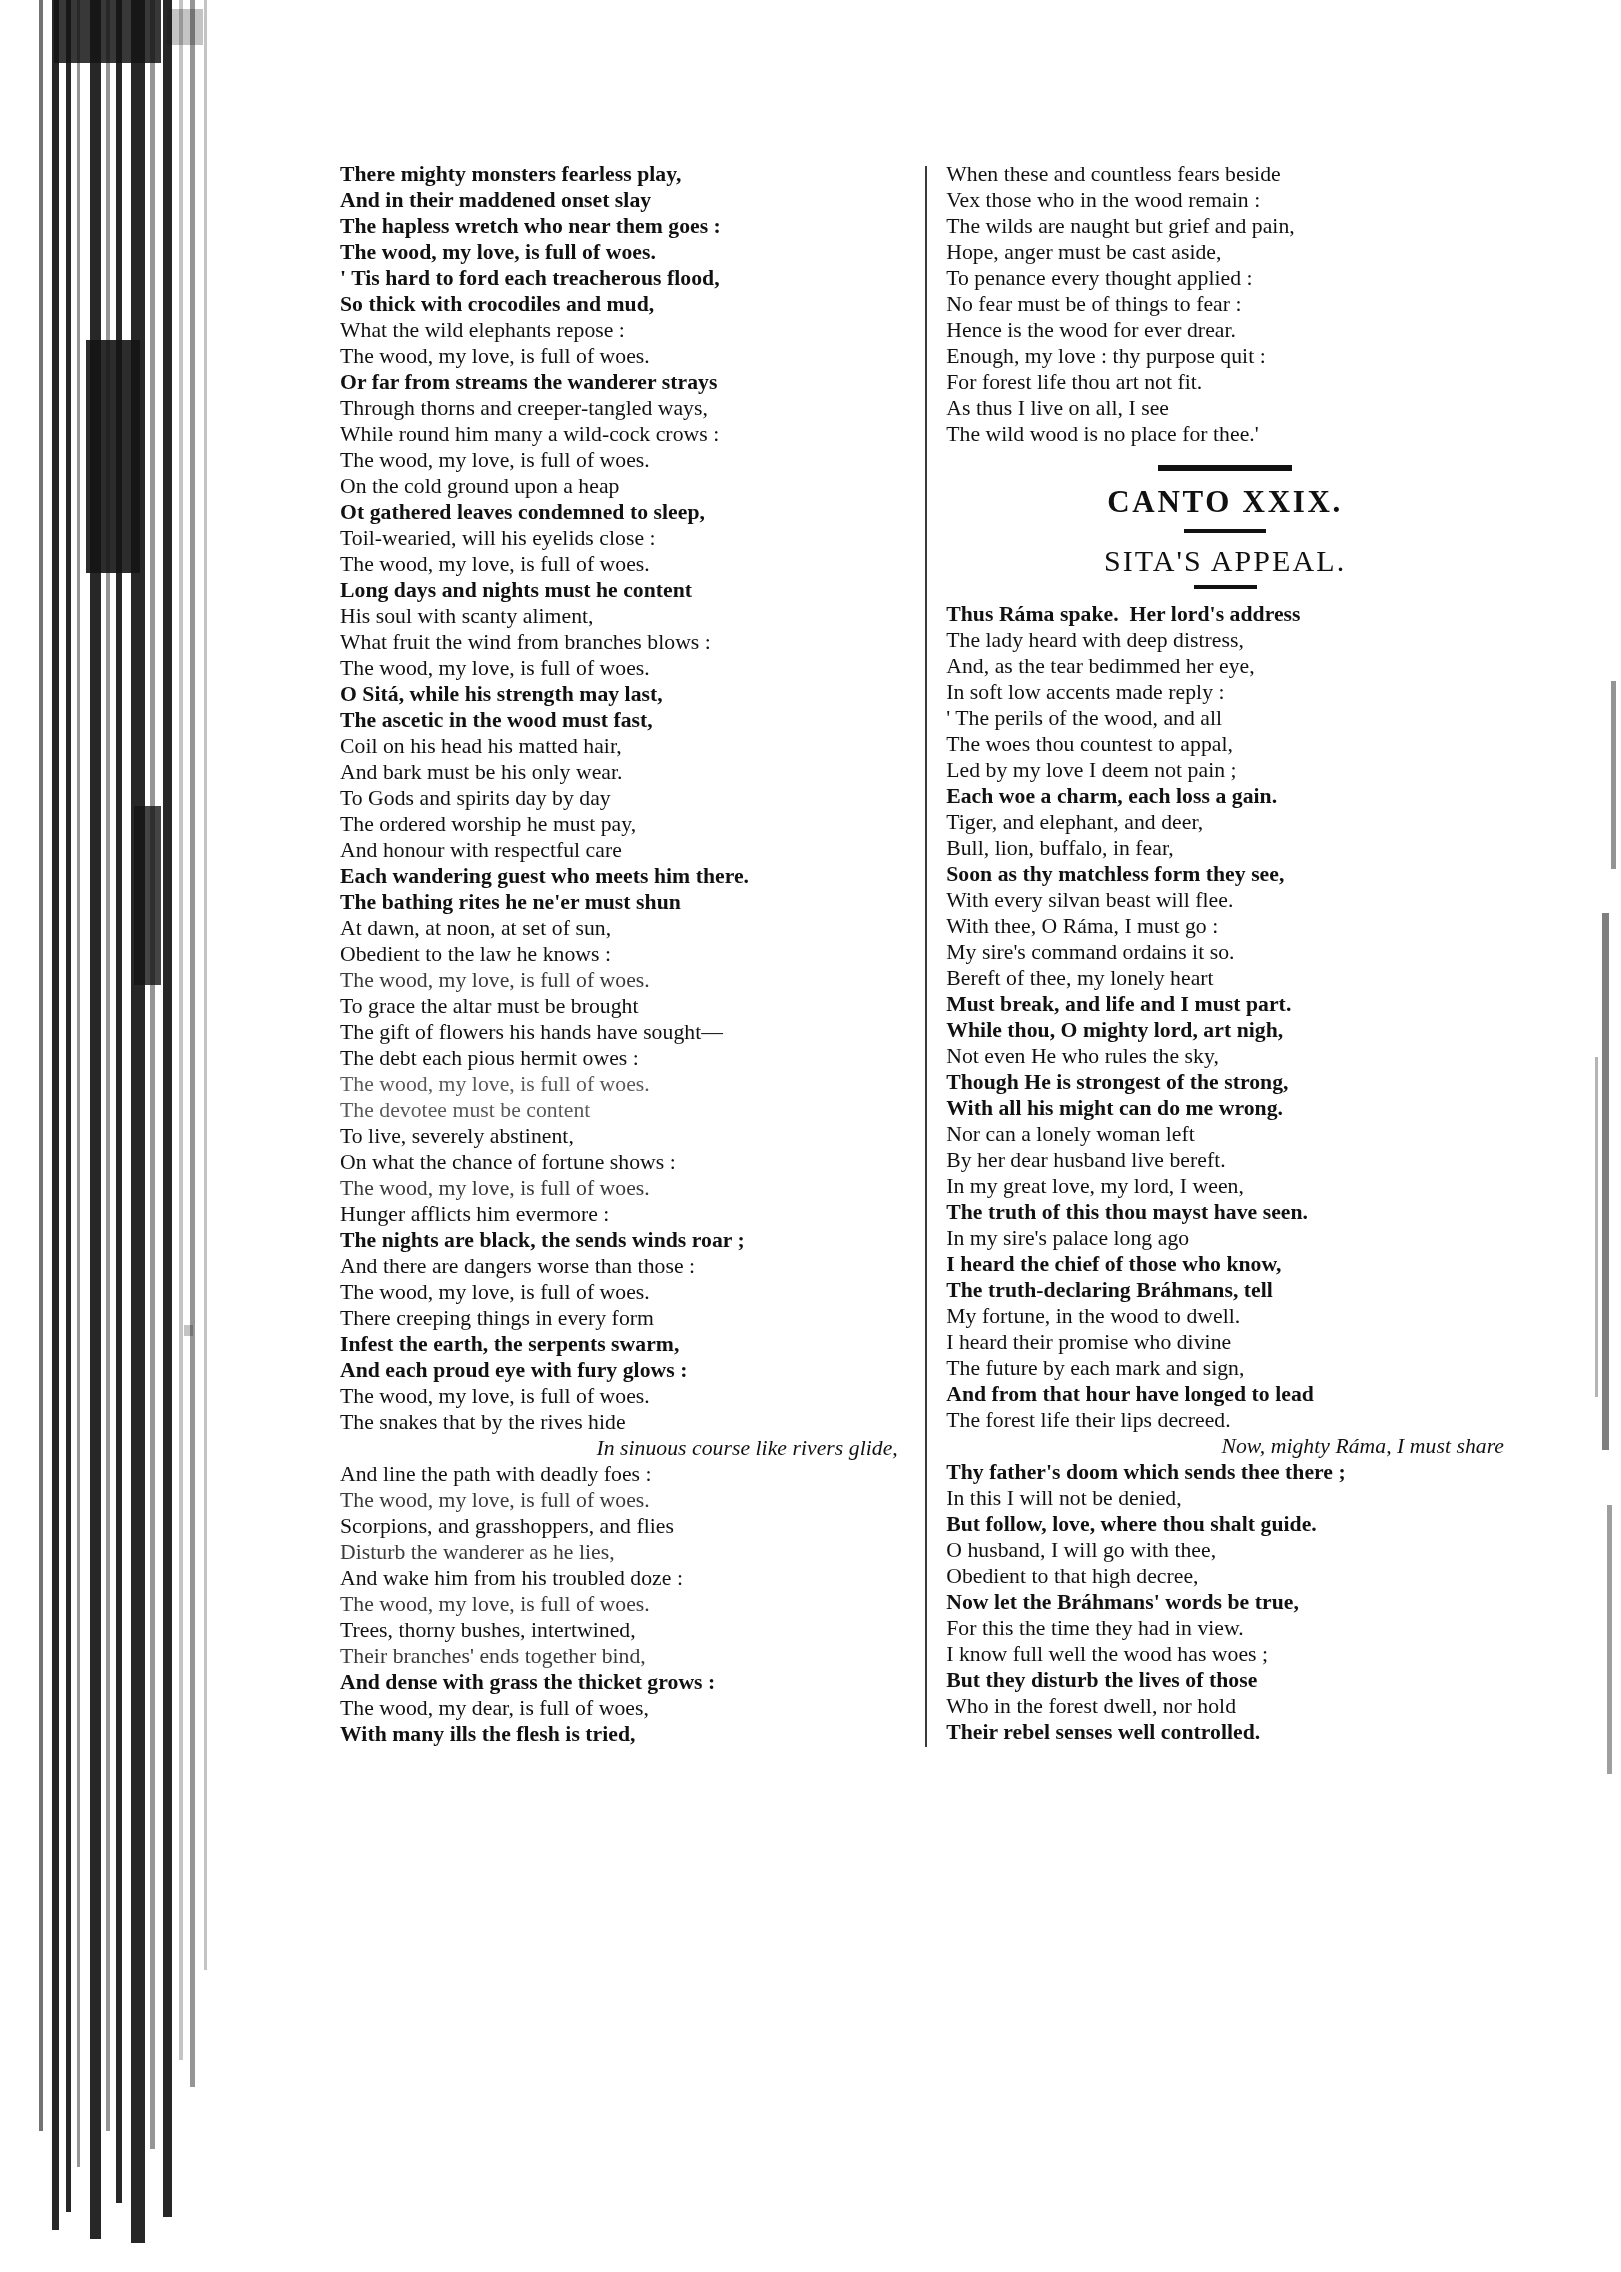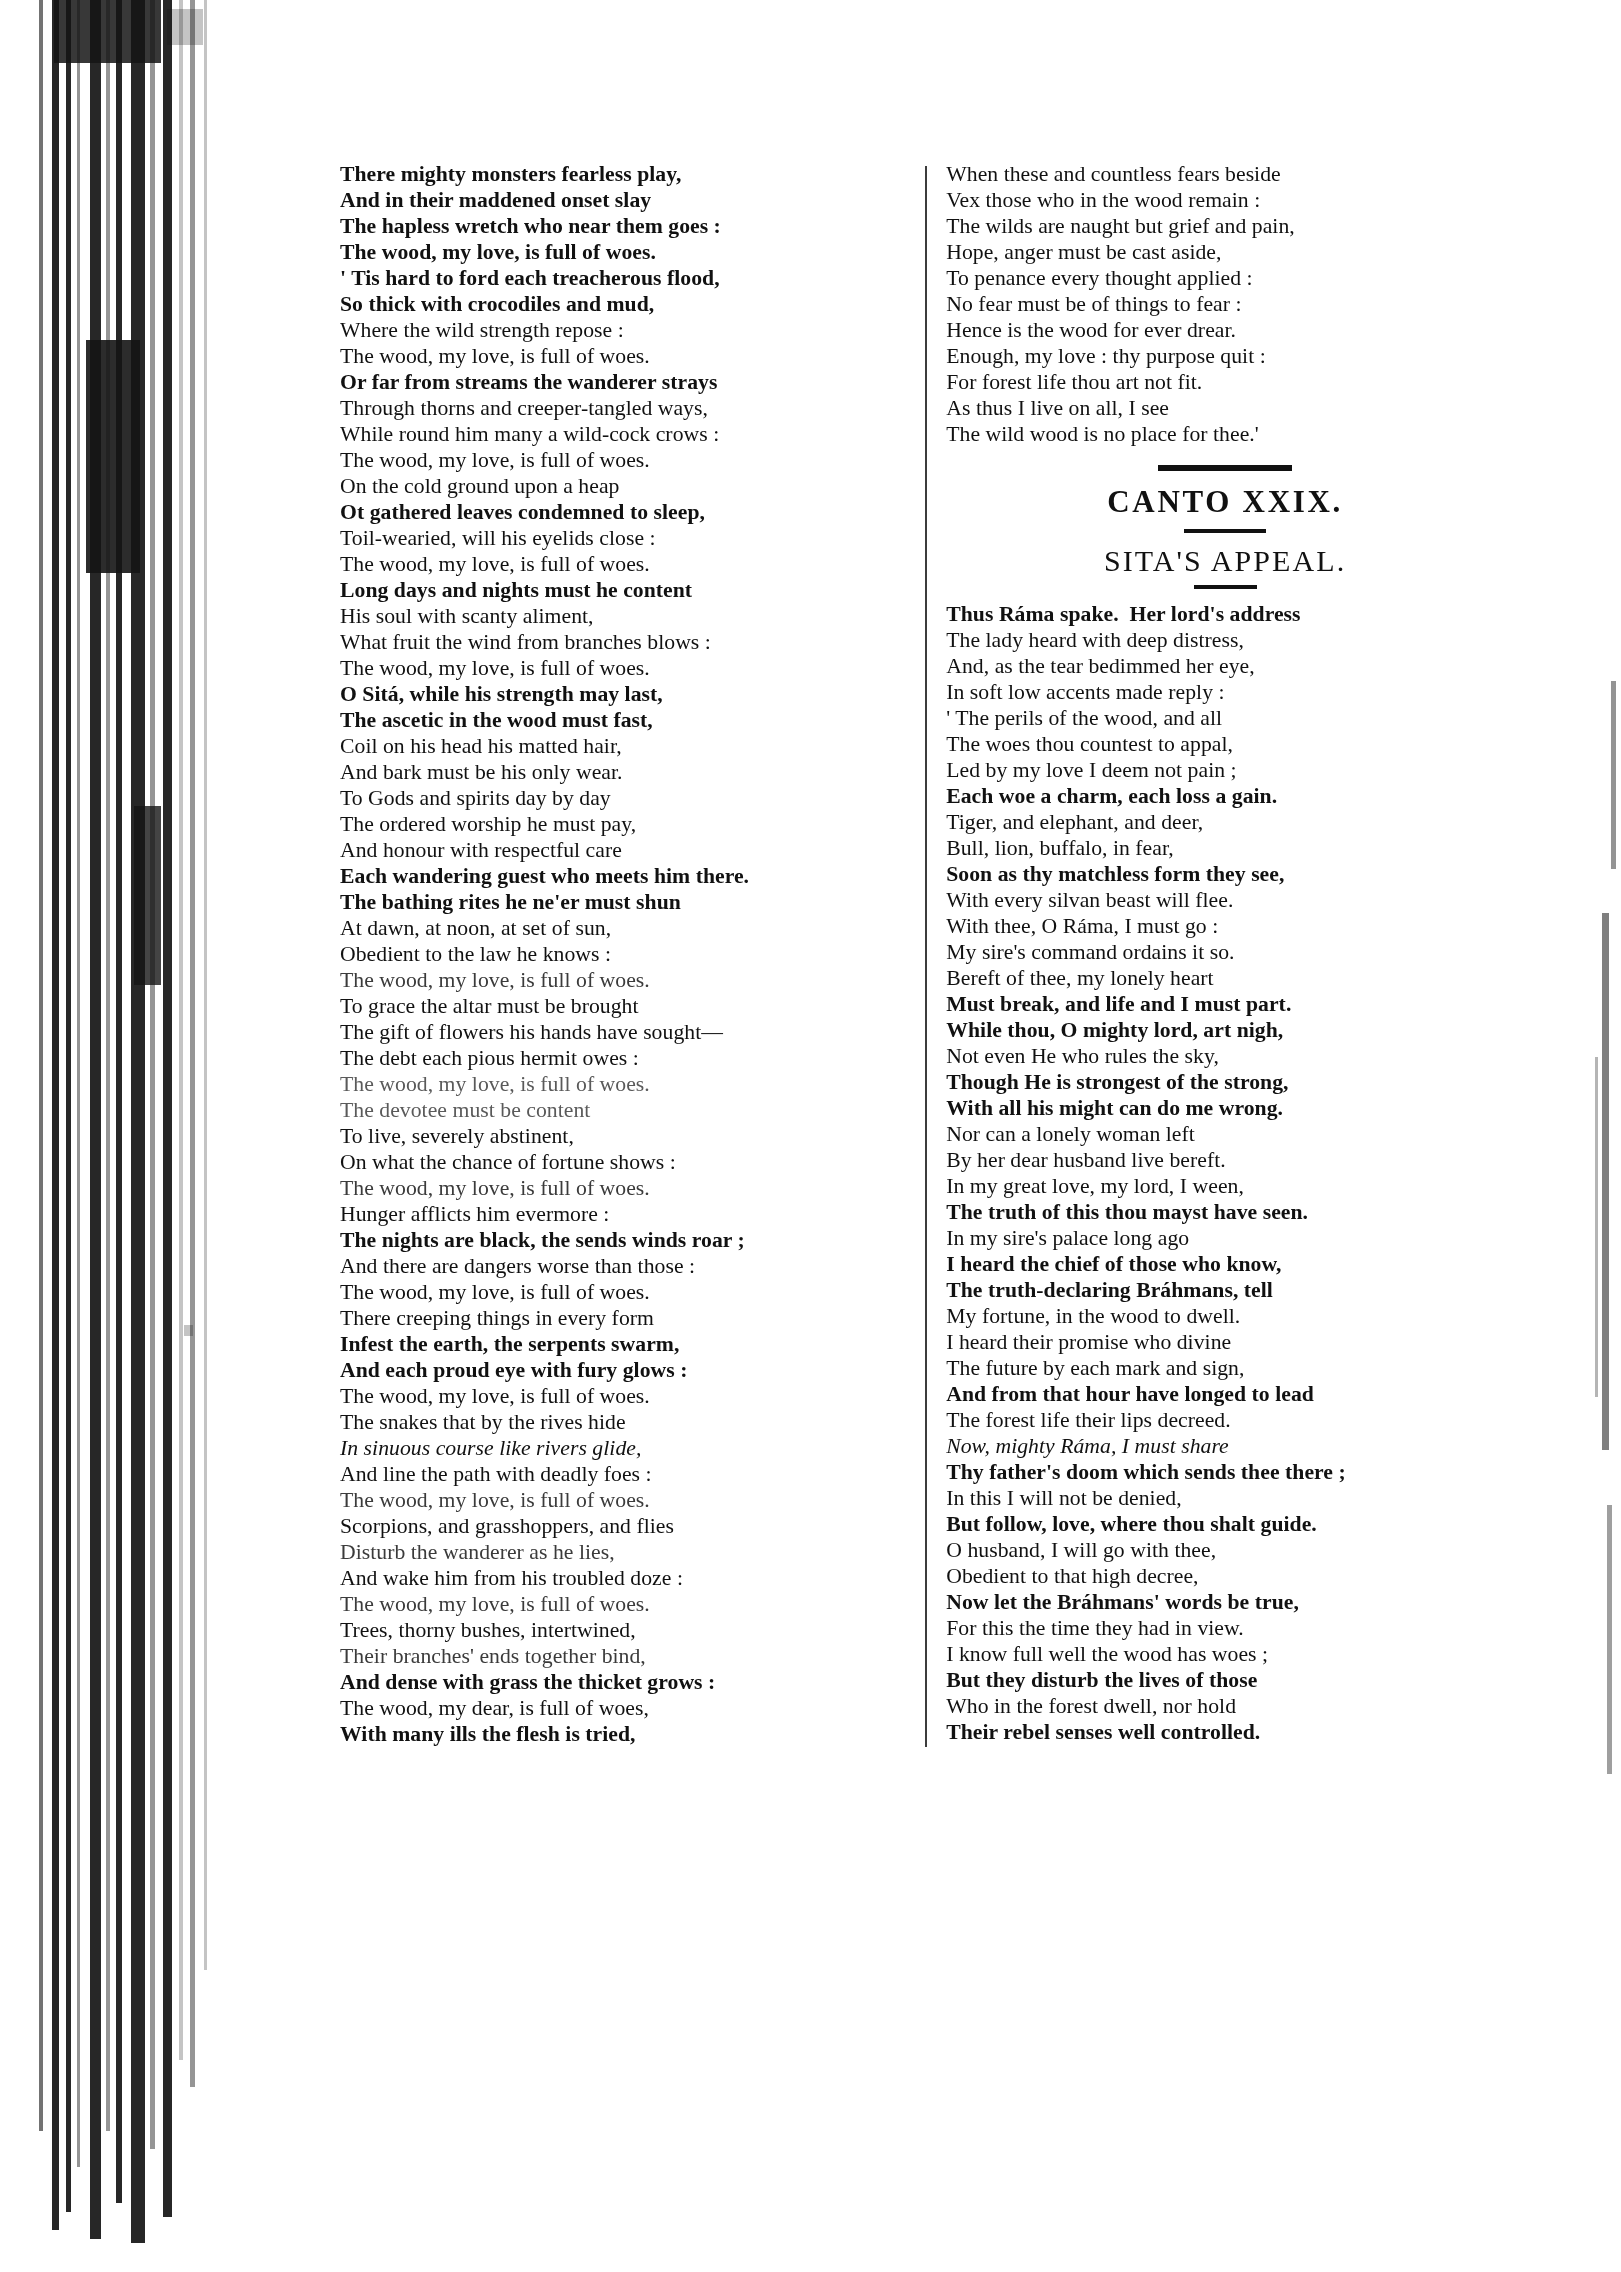--- a/index.html
+++ b/index.html
@@ -113,21 +113,21 @@
   }
   #col-right { padding-left: 7.2px; }
 
   .verse-line {
     font-size: 21.7px;
     line-height: 26px;
     white-space: pre;
     letter-spacing: 0.04px;
   }
   .verse-line.b { font-weight: bold; }
-  .verse-line.i { font-style: italic; }
+  .verse-line.i { font-style: italic; text-align: right; }
   .verse-line.faded { color: #3b3b3b; }
   .verse-line.light { color: #5a5a5a; }
 
   
   .rule {
     width: 134px;
     height: 6.3px;
     background: #111;
     margin: 18px auto 12.5px auto;
   }
@@ -186,21 +186,21 @@
 
   <div id="columns">
 
     <div class="column" id="col-left">
       <div class="verse-line b">There mighty monsters fearless play,</div>
       <div class="verse-line b">And in their maddened onset slay</div>
       <div class="verse-line b">The hapless wretch who near them goes :</div>
       <div class="verse-line b">The wood, my love, is full of woes.</div>
       <div class="verse-line b">' Tis hard to ford each treacherous flood,</div>
       <div class="verse-line b">So thick with crocodiles and mud,</div>
-      <div class="verse-line">Where the wild strength repose :</div>
+      <div class="verse-line">What the wild elephants repose :</div>
       <div class="verse-line">The wood, my love, is full of woes.</div>
       <div class="verse-line b">Or far from streams the wanderer strays</div>
       <div class="verse-line">Through thorns and creeper-tangled ways,</div>
       <div class="verse-line">While round him many a wild-cock crows :</div>
       <div class="verse-line">The wood, my love, is full of woes.</div>
       <div class="verse-line">On the cold ground upon a heap</div>
       <div class="verse-line b">Ot gathered leaves condemned to sleep,</div>
       <div class="verse-line">Toil-wearied, will his eyelids close :</div>
       <div class="verse-line">The wood, my love, is full of woes.</div>
       <div class="verse-line b">Long days and nights must he content</div>

